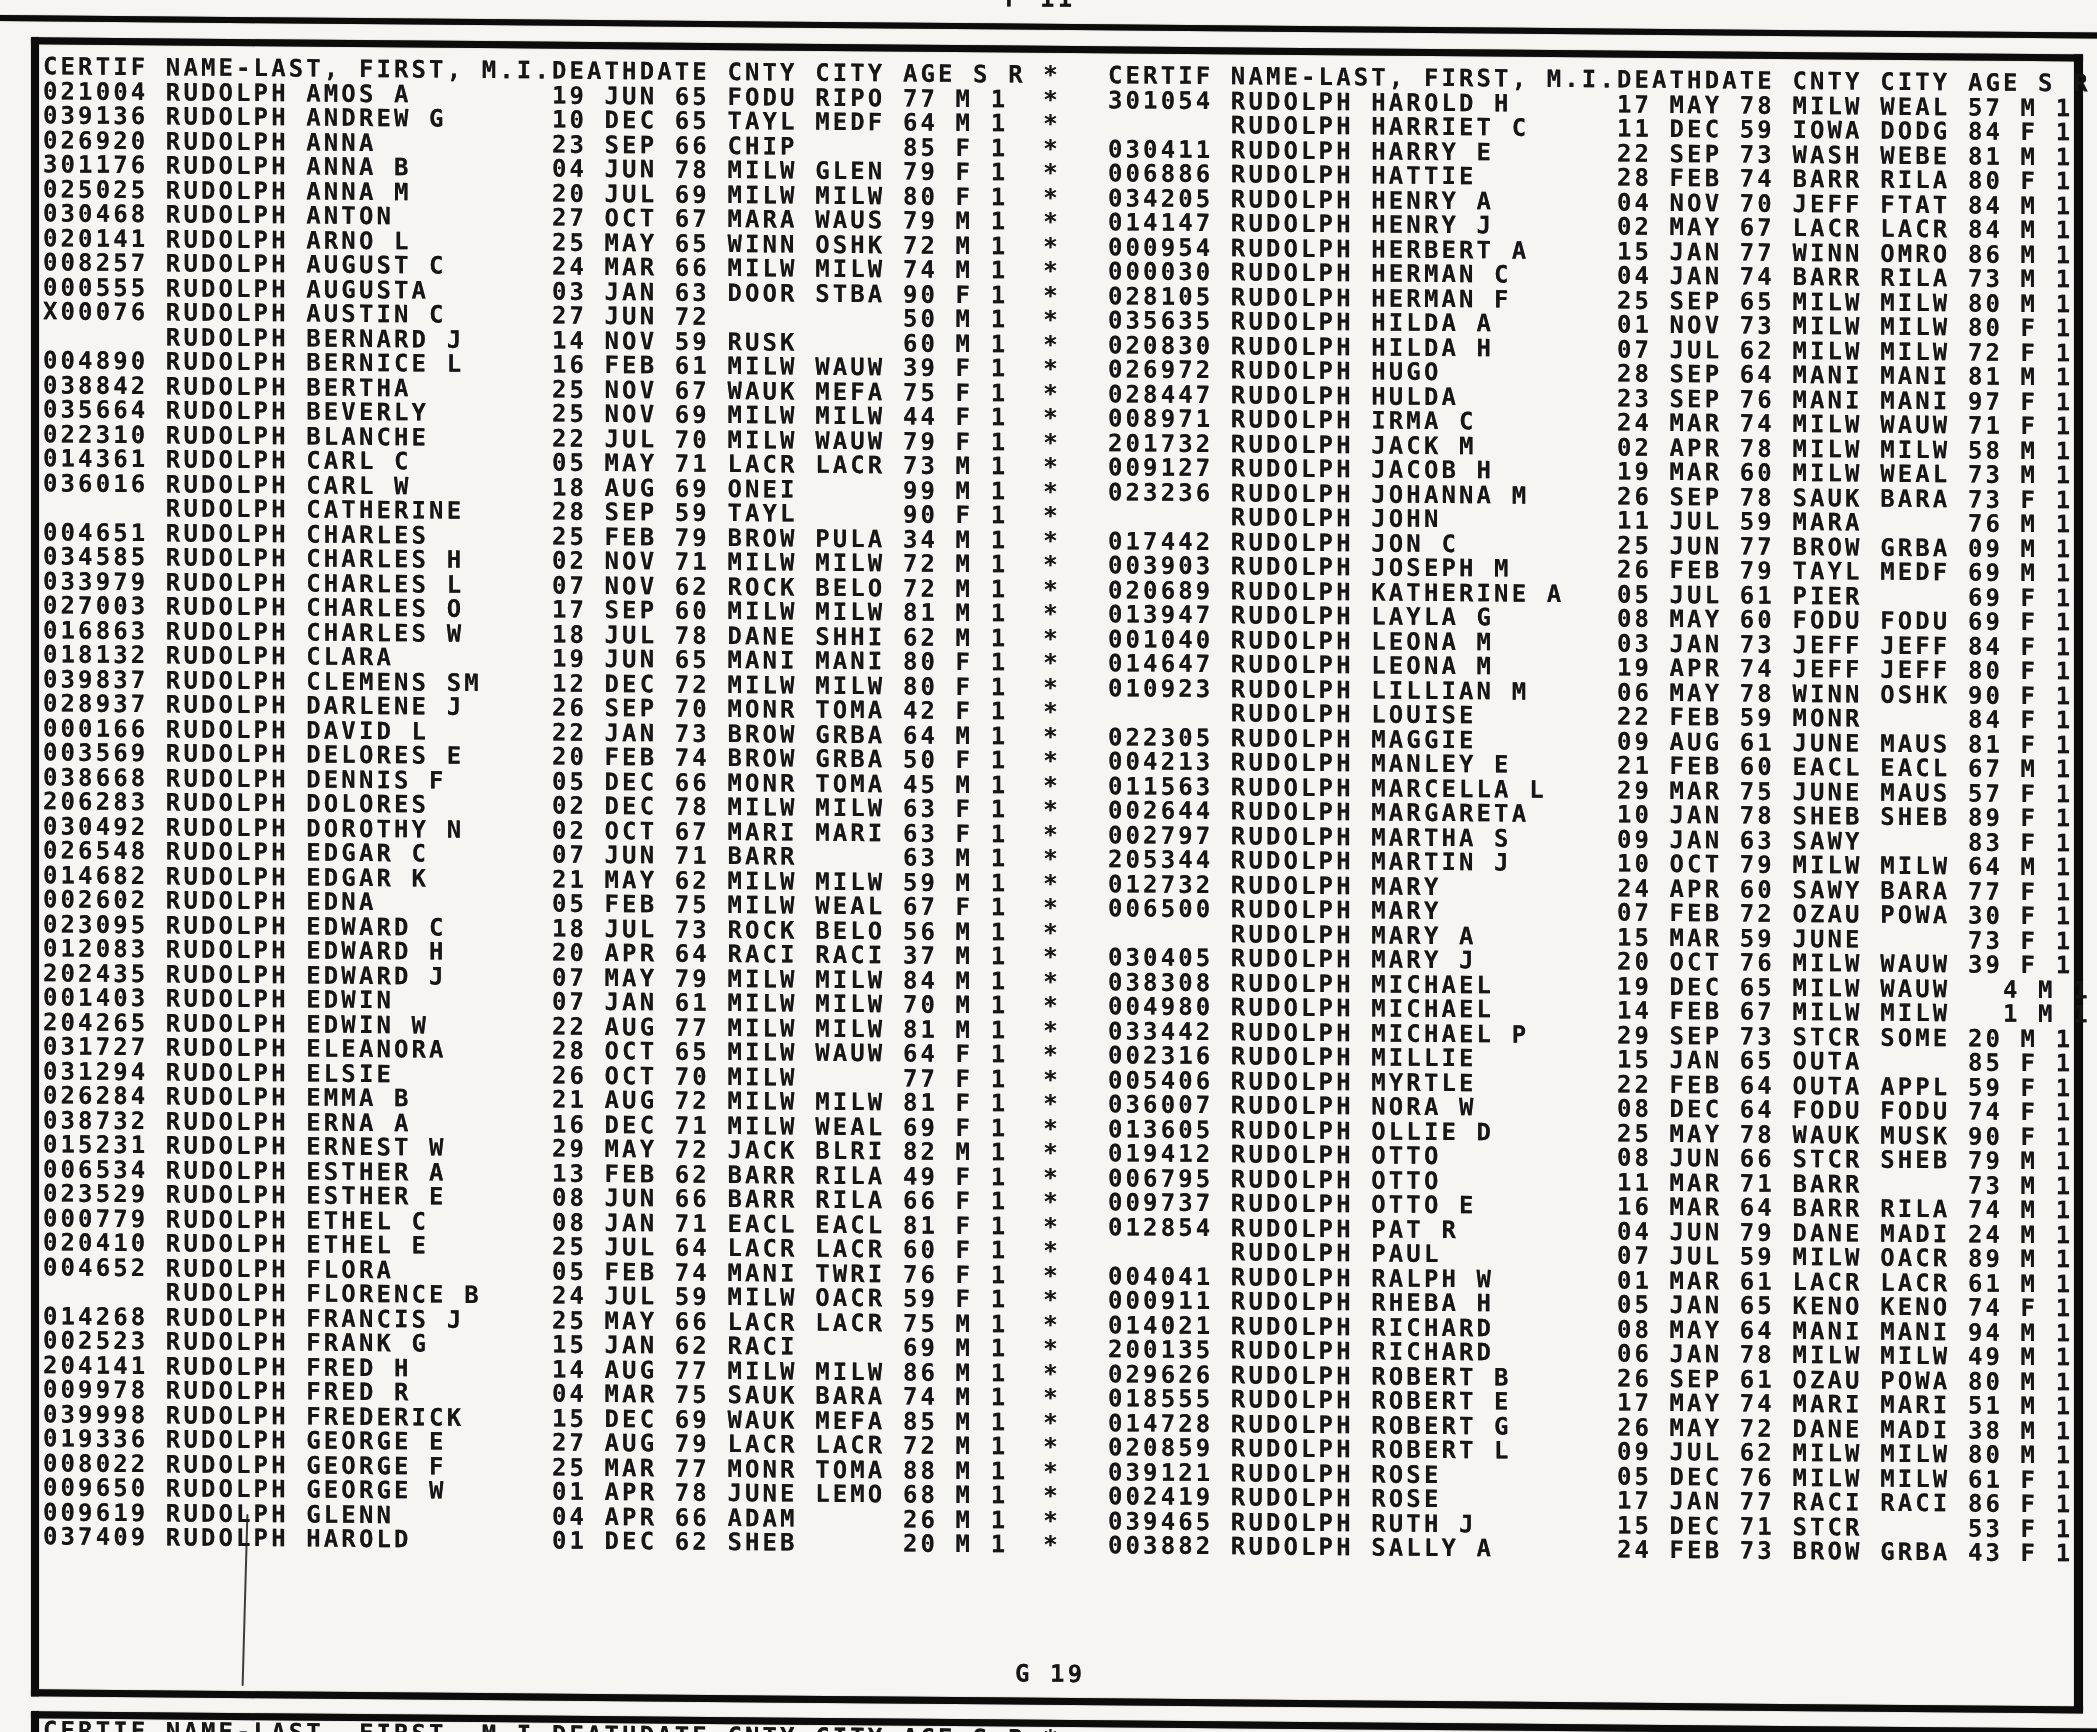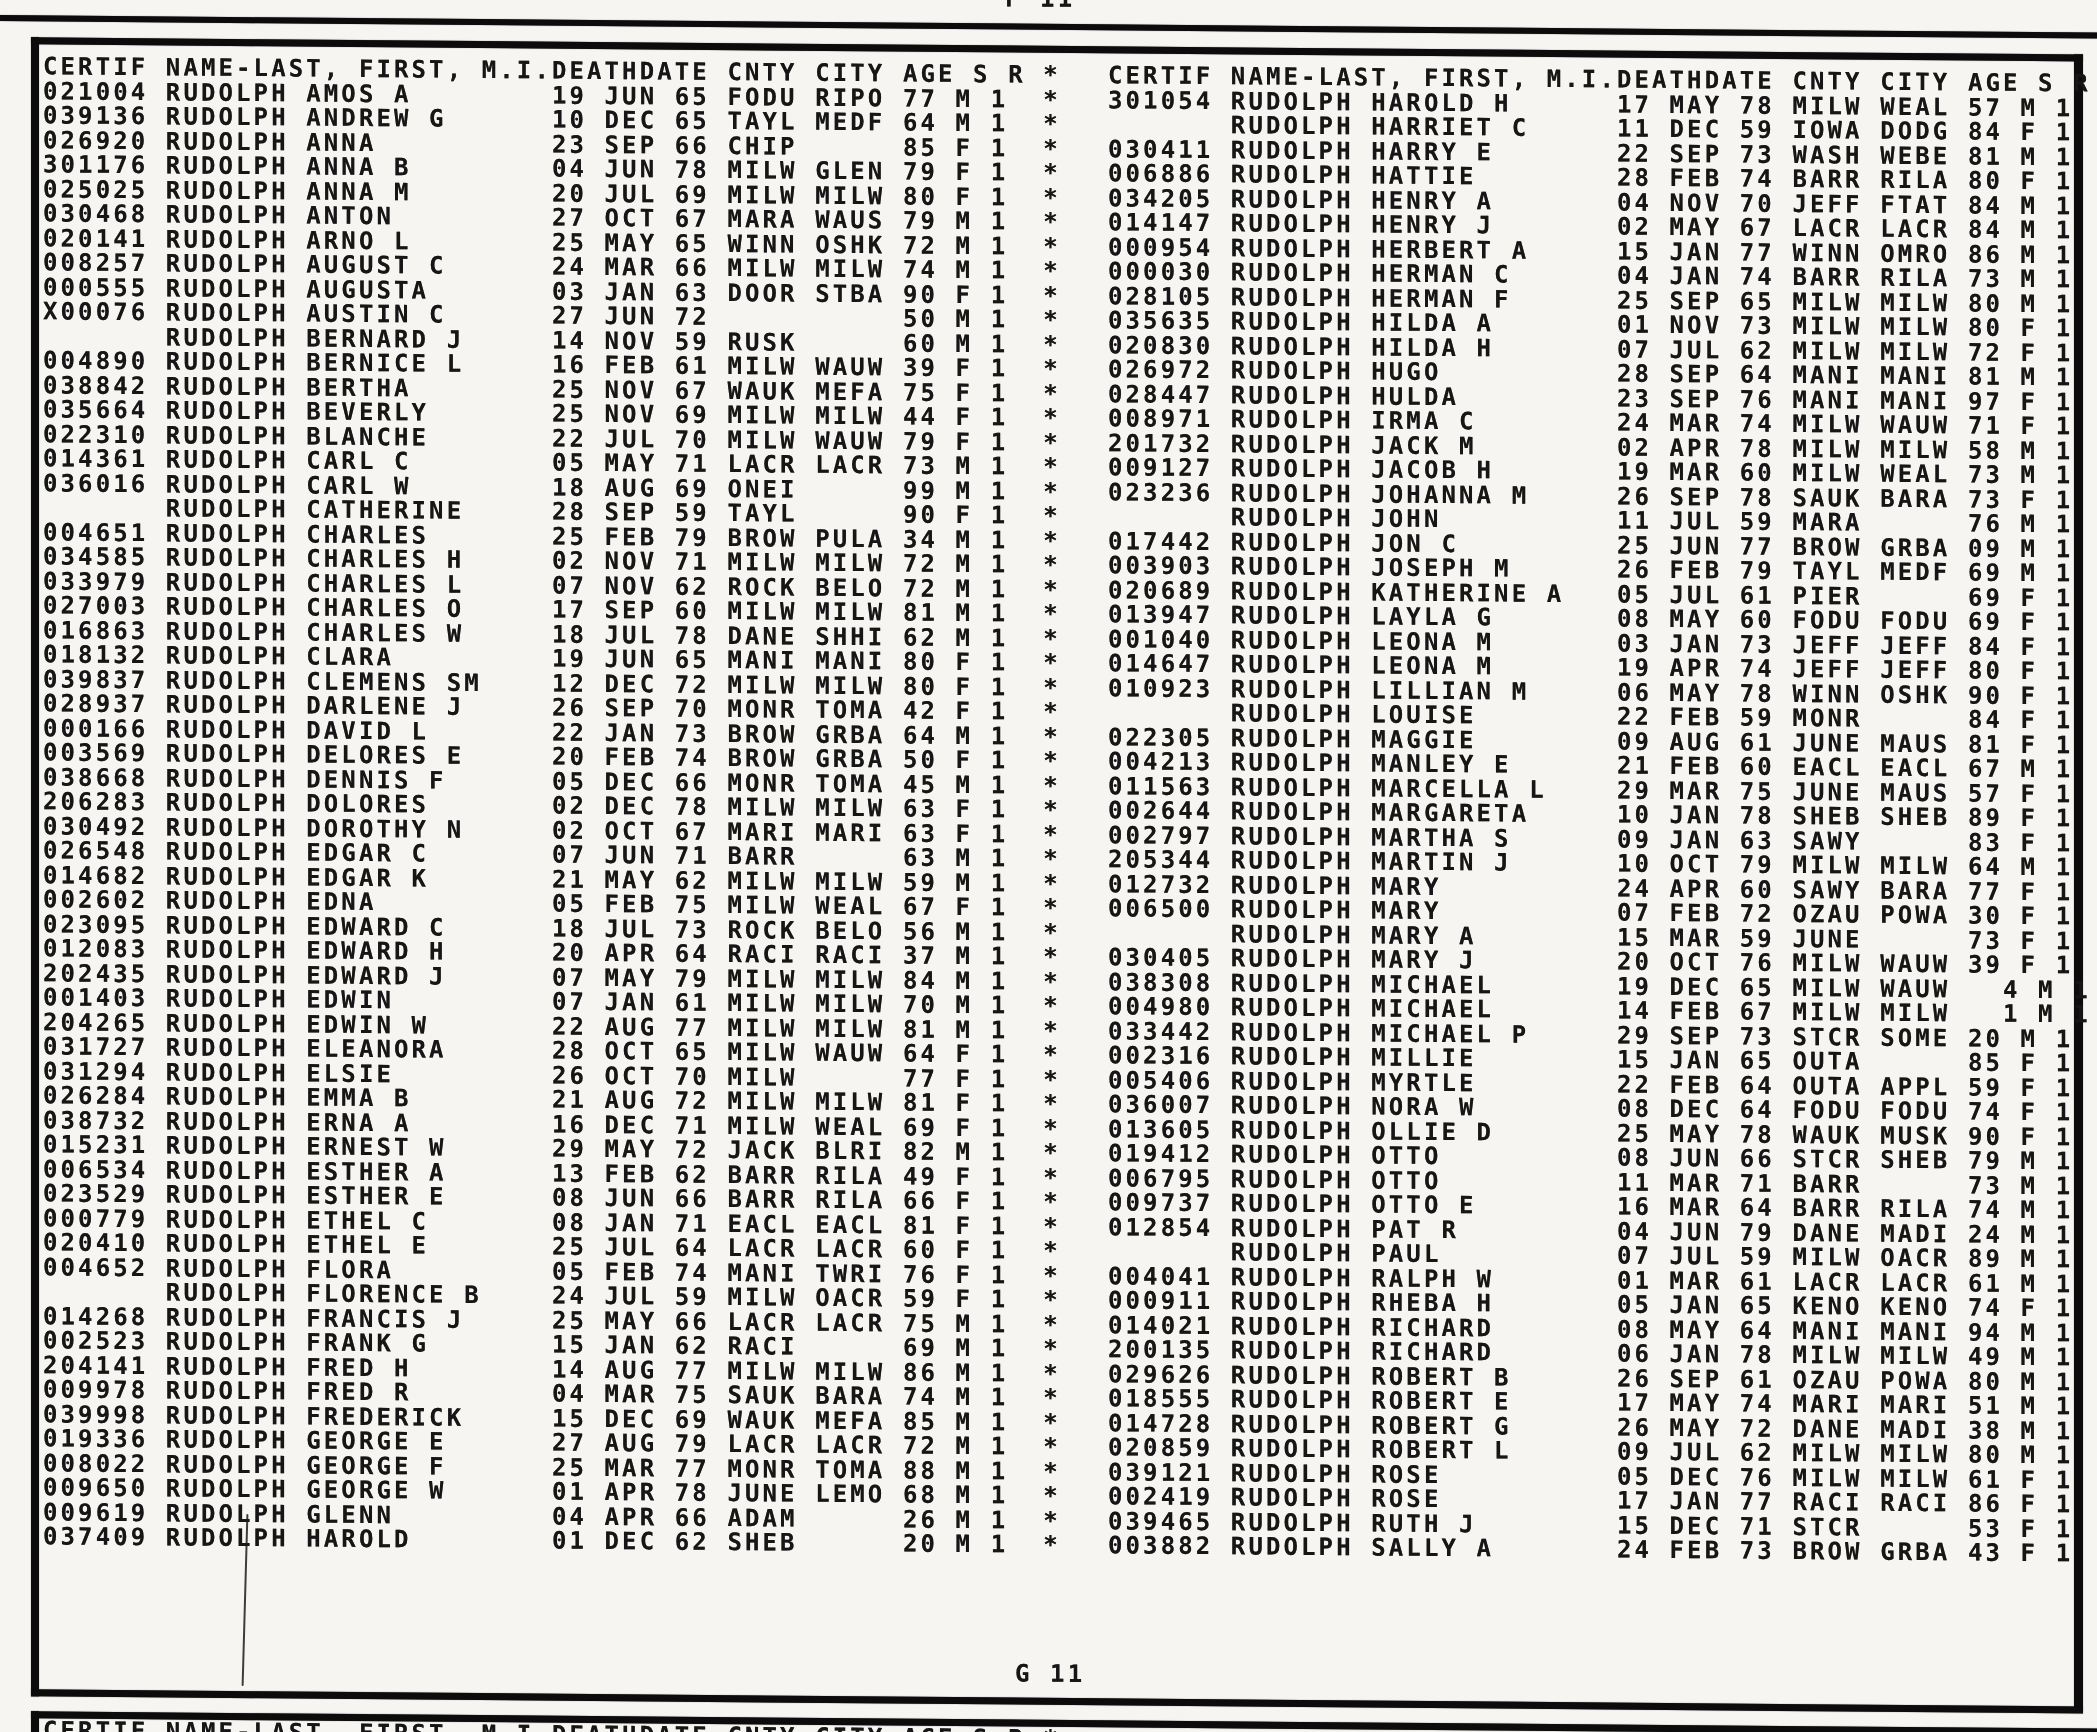--- a/index.html
+++ b/index.html
@@ -169,21 +169,21 @@
 200135 RUDOLPH RICHARD       06 JAN 78 MILW MILW 49 M 1
 029626 RUDOLPH ROBERT B      26 SEP 61 OZAU POWA 80 M 1
 018555 RUDOLPH ROBERT E      17 MAY 74 MARI MARI 51 M 1
 014728 RUDOLPH ROBERT G      26 MAY 72 DANE MADI 38 M 1
 020859 RUDOLPH ROBERT L      09 JUL 62 MILW MILW 80 M 1
 039121 RUDOLPH ROSE          05 DEC 76 MILW MILW 61 F 1
 002419 RUDOLPH ROSE          17 JAN 77 RACI RACI 86 F 1
 039465 RUDOLPH RUTH J        15 DEC 71 STCR      53 F 1
 003882 RUDOLPH SALLY A       24 FEB 73 BROW GRBA 43 F 1</pre>
 
-  <pre class="pagelabel" style="left:1015px;top:1653px;">G 11</pre>
+  <pre class="pagelabel" style="left:1015px;top:1653px;">G 19</pre>
 
   <div class="stray" style="left:244px;top:1512px;width:2px;height:172px;"></div>
 
   <div class="hline" style="left:31px;top:1711px;width:2066px;height:6.6px;"></div>
   <div class="vline" style="left:31px;top:1711px;width:7.6px;height:22px;"></div>
   <pre class="listing" style="left:43px;top:1718px;">CERTIF NAME-LAST, FIRST, M.I.DEATHDATE CNTY CITY AGE S R *</pre>
 
 </div>
 
 

